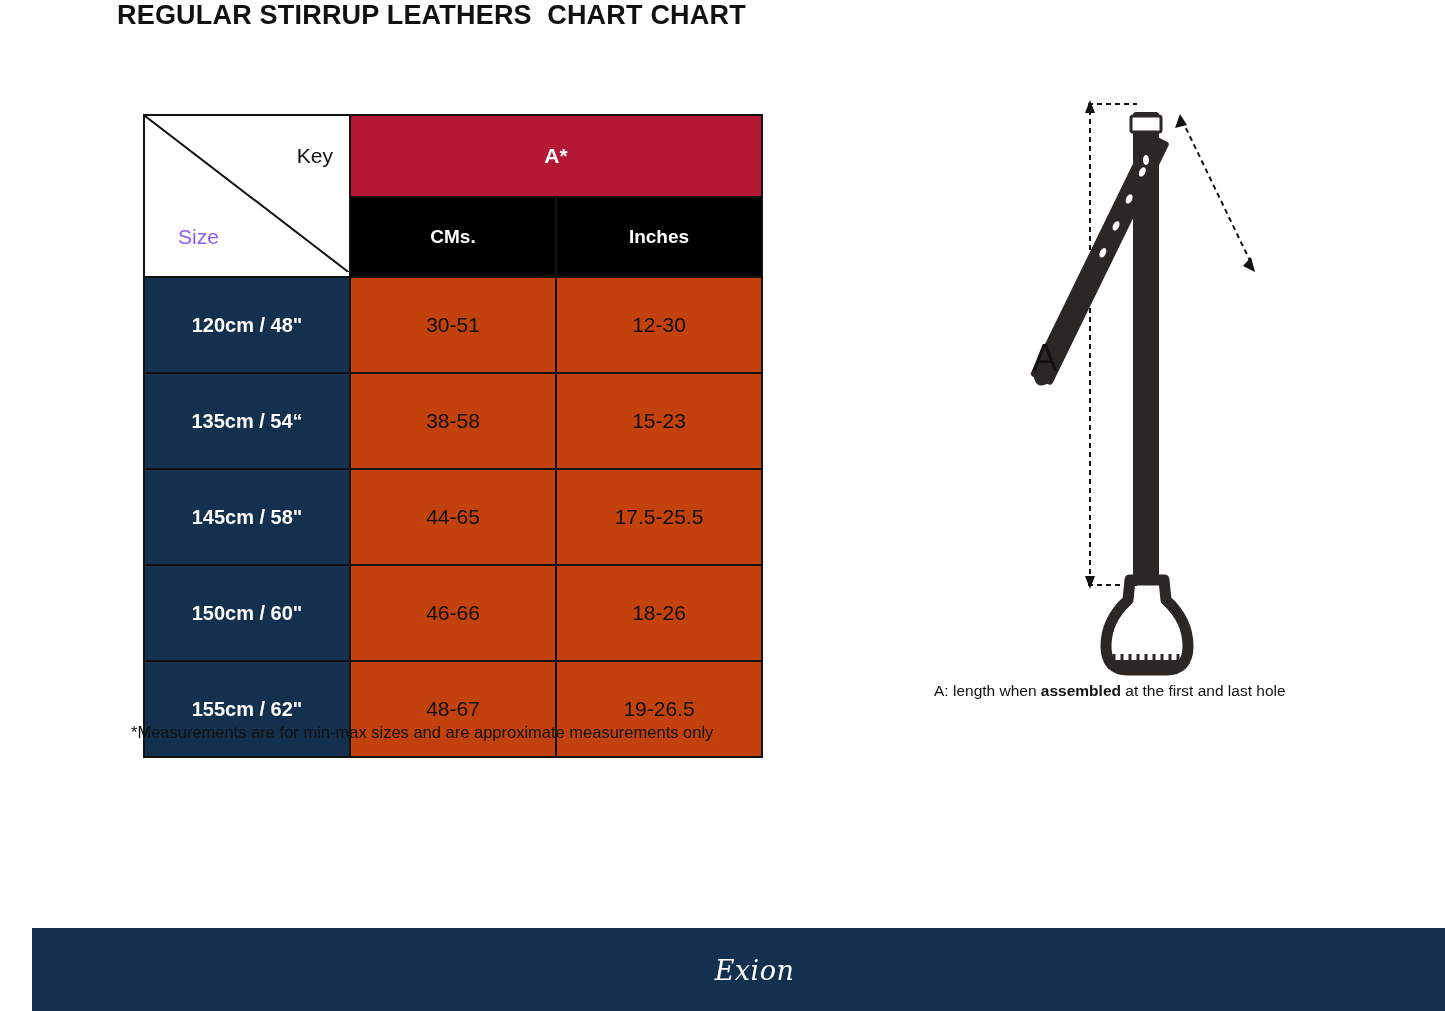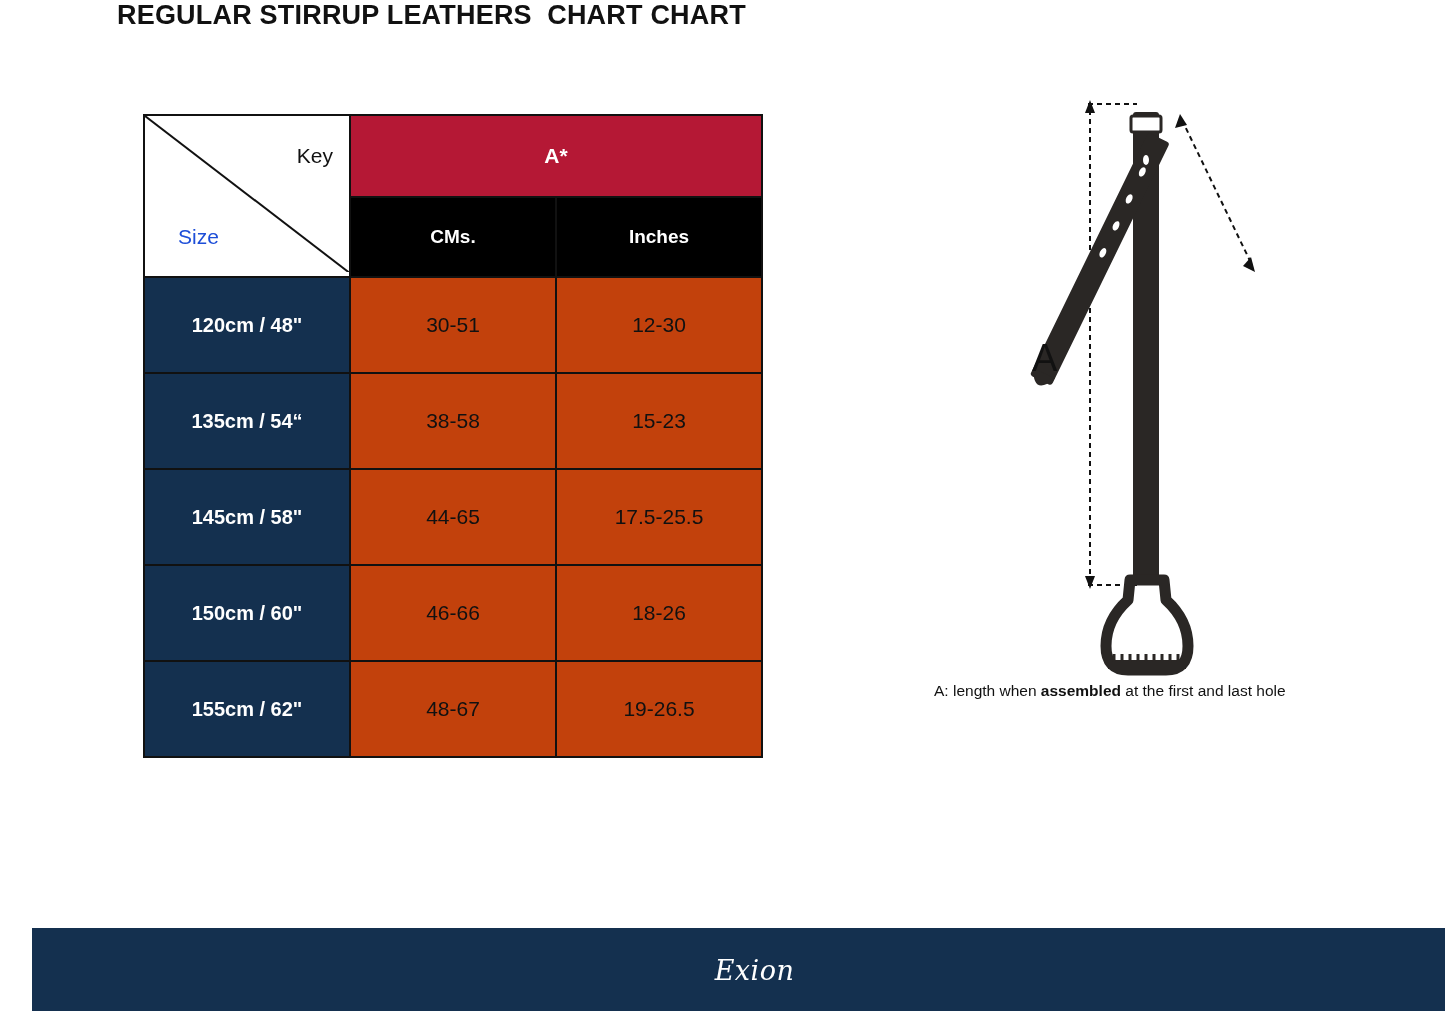--- a/index.html
+++ b/index.html
@@ -70,21 +70,21 @@
     right: 16px;
     top: 28px;
     font-size: 21px;
     color: #111111;
   }
   .corner-cell .size-label {
     position: absolute;
     left: 33px;
     bottom: 27px;
     font-size: 21px;
-    color: #1d4ed8;
+    color: #8b5cf6;
   }
 
   .head-a {
     background: #b51835;
     color: #ffffff;
     height: 80px;
     font-size: 21px;
     font-weight: bold;
   }
   .head-sub {
@@ -222,20 +222,21 @@
         </tr>
         <tr>
           <td class="row-size">155cm / 62"</td>
           <td class="row-val">48-67</td>
           <td class="row-val">19-26.5</td>
         </tr>
       </tbody>
     </table>
   </div>
 
+  <div class="footnote">*Measurements are for min-max sizes and are approximate measurements only</div>
 
   <div class="diagram">
     <svg width="470" height="620" viewBox="0 0 470 620">
 
       <g stroke="#111111" stroke-width="2" fill="none">
         <line x1="158" y1="24" x2="207" y2="24" stroke-dasharray="5,4"></line>
         <line x1="158" y1="505" x2="207" y2="505" stroke-dasharray="5,4"></line>
         <line x1="160" y1="30" x2="160" y2="499" stroke-dasharray="5,4"></line>
       </g>
       <polygon points="160,20 155,33 165,33" fill="#111111"></polygon>

